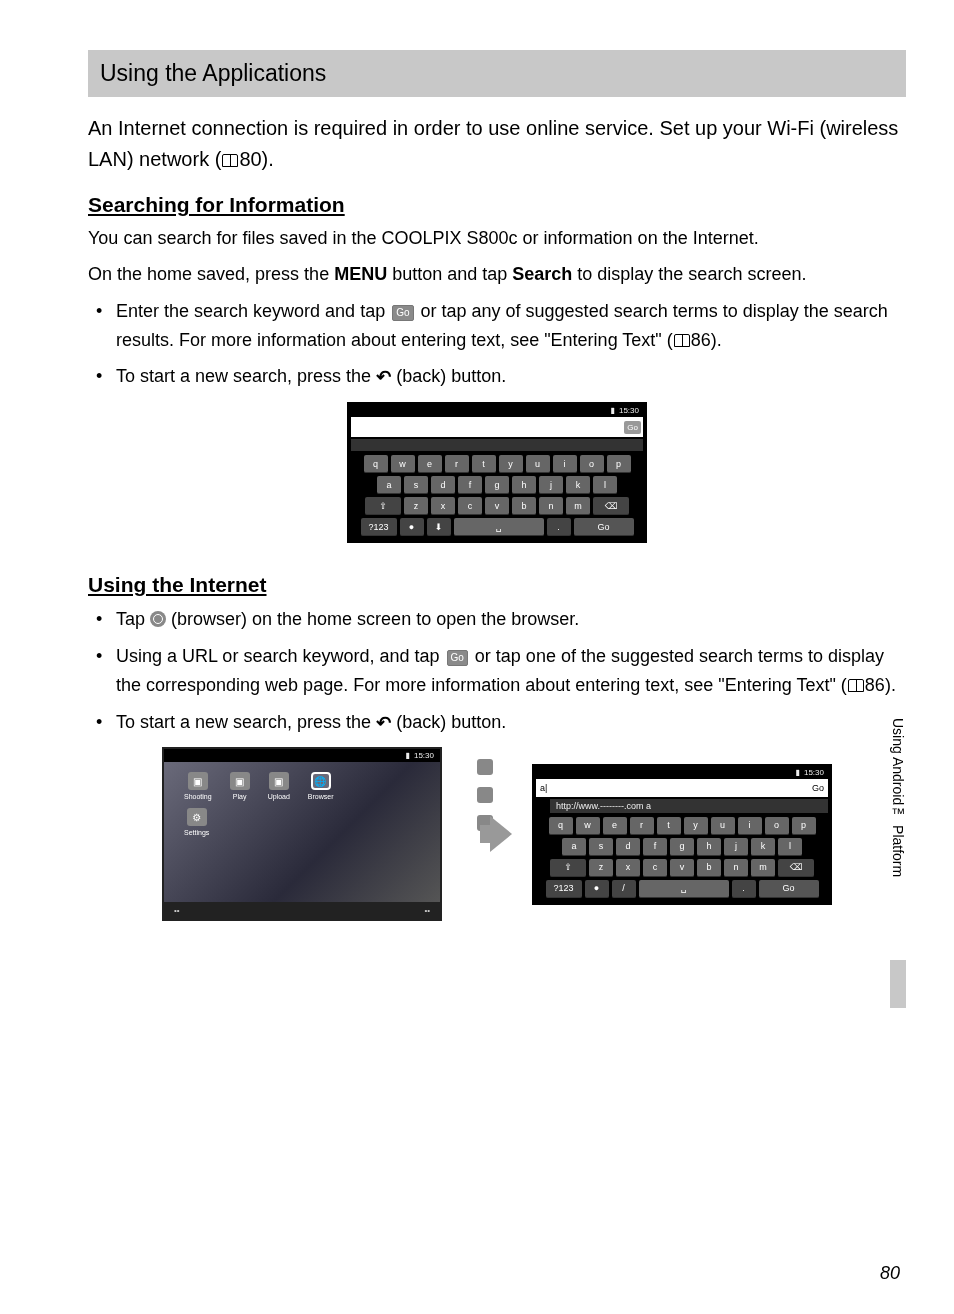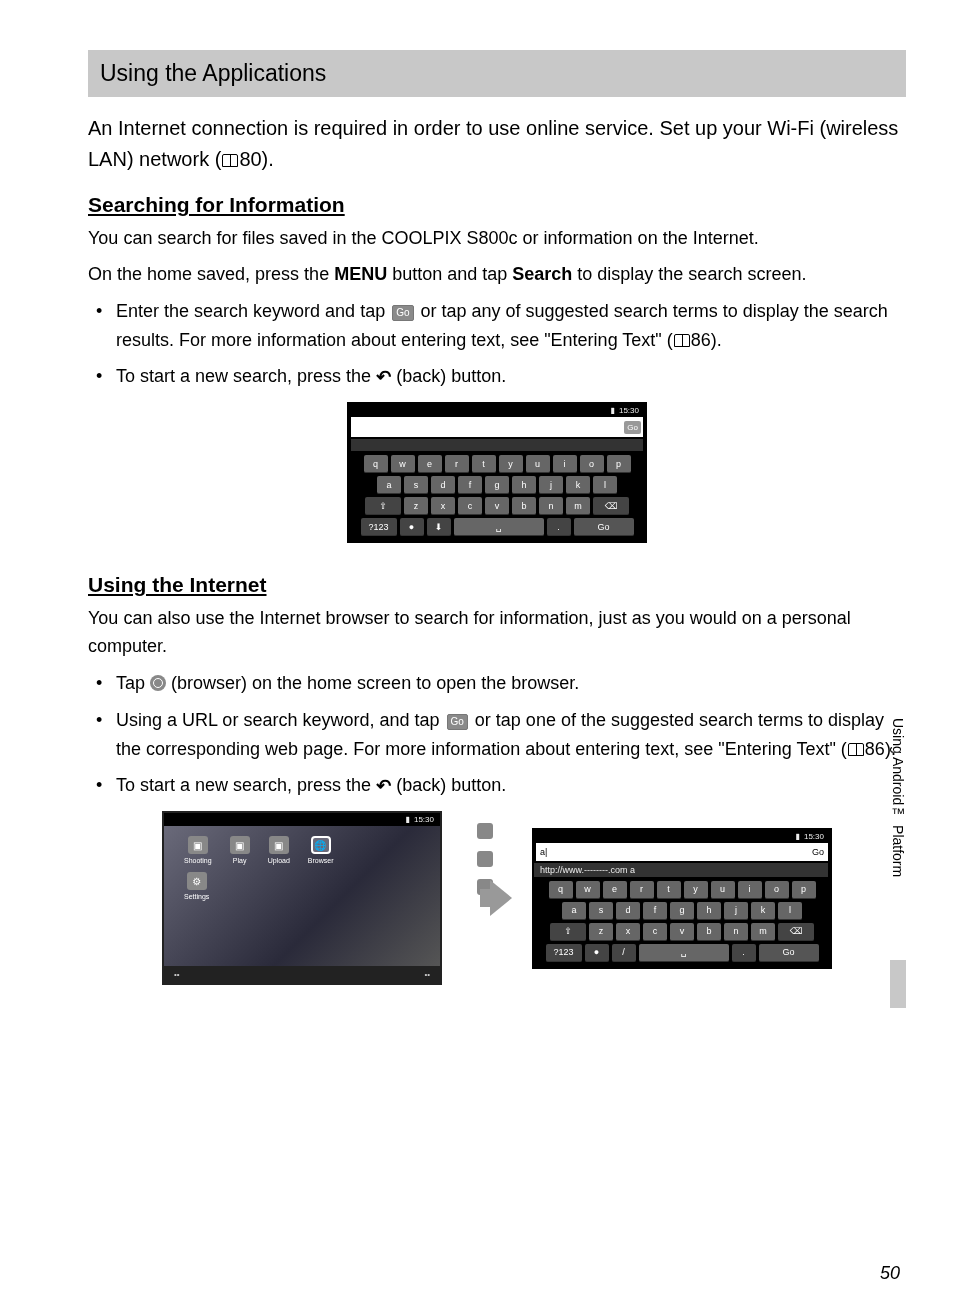--- a/index.html
+++ b/index.html
@@ -227,21 +227,21 @@
     background:#fff;
     height:18px;
     margin:0 2px 2px 2px;
     display:flex; align-items:center;
     padding:0 4px;
     font-size:9px; color:#000;
   }
   .addr-sugg {
     background:#333; color:#eee; font-size:9px;
     padding:2px 6px;
-    margin:0 2px 2px 0;
+    margin:0 2px 2px 16px;
   }
 
   .side-tab {
     position:absolute;
     right:48px;
     top:718px;
     writing-mode: vertical-rl;
     font-size:14px;
     height:280px;
     display:flex;
@@ -338,21 +338,20 @@
             <div class="key dark">⬇</div>
             <div class="key space">␣</div>
             <div class="key dark">.</div>
             <div class="key go">Go</div>
           </div>
       </div>
     </div>
   </div>
 
   <h2 class="section-h2">Using the Internet</h2>
-  <p class="para">You can also use the Internet browser to search for information, just as you would on a personal computer.</p>
   <ul class="bullets">
     <li>
       <span>Tap </span><span class="browser-icon"></span><span> (browser) on the home screen to open the browser.</span>
     </li>
     <li>
       <span>Using a URL or search keyword, and tap </span><span class="go-badge">Go</span><span> or tap one of the suggested search terms to display the corresponding web page. For more information about entering text, see "Entering Text" (</span><span class="page-ref-icon"></span><span>86).</span>
     </li>
     <li>
       <span>To start a new search, press the </span><span class="back-arrow">↶</span><span> (back) button.</span>
     </li>
@@ -460,13 +459,13 @@
               <div class="key go">Go</div>
             </div>
         </div>
       </div>
     </div>
   </div>
 </div>
 
 <div class="side-tab">Using Android™ Platform</div>
 <div class="side-gray"></div>
-<div class="page-num">50</div>
+<div class="page-num">80</div>
 
 </body></html>

